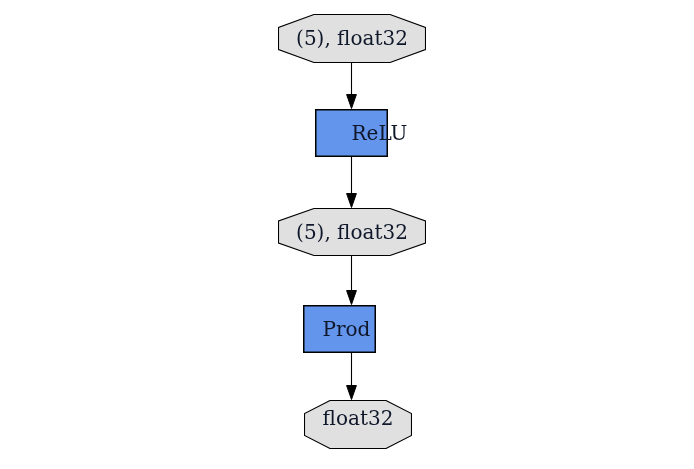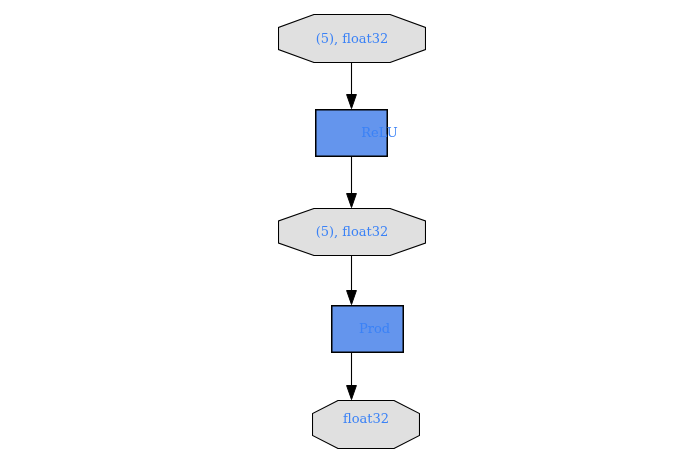--- a/index.html
+++ b/index.html
@@ -31,22 +31,22 @@
     align-items: center;
     justify-content: center;
   }
   .node svg.shape {
     position: absolute;
     left: 0;
     top: 0;
   }
   .node .label {
     position: relative;
-    font-size: 13px;
-    color: #3b82f6;
+    font-size: 20px;
+    color: #0f172a;
     white-space: nowrap;
     line-height: 1;
     padding-bottom: 1px;
   }
   .shape polygon.octagon {
     stroke-width: 1.1;
   }
   .shape rect.funcbox {
     stroke-width: 1.5;
   }
@@ -89,27 +89,27 @@
     <span class="label">ReLU</span>
   </div>
 
   <div class="node" style="left:278px; top:208px; width:148px; height:48px;">
     <svg class="shape" width="148" height="48" viewBox="0 0 148 48">
       <polygon class="octagon" points="36,0.5 112,0.5 147.5,13 147.5,35 112,47.5 36,47.5 0.5,35 0.5,13" fill="#e0e0e0" stroke="#000000"></polygon>
     </svg>
     <span class="label">(5), float32</span>
   </div>
 
-  <div class="node" style="left:331px; top:305px; width:87px; height:48px;align-items:center;">
+  <div class="node" style="left:303px; top:305px; width:87px; height:48px;align-items:center;">
     <svg class="shape" width="73" height="48" viewBox="0 0 73 48">
       <rect class="funcbox" x="0.75" y="0.75" width="71.5" height="46.5" fill="#6495ed" stroke="#000000"></rect>
     </svg>
     <span class="label">Prod</span>
   </div>
 
-  <div class="node" style="left:312px; top:400px; width:108px; height:37px;">
+  <div class="node" style="left:304px; top:400px; width:108px; height:37px;">
     <svg class="shape" width="108" height="49" viewBox="0 0 108 49">
       <polygon class="octagon" points="26,0.5 82,0.5 107.5,13.5 107.5,35.5 82,48.5 26,48.5 0.5,35.5 0.5,13.5" fill="#e0e0e0" stroke="#000000"></polygon>
     </svg>
     <span class="label">float32</span>
   </div>
 
 </div>
 
 </body></html>

